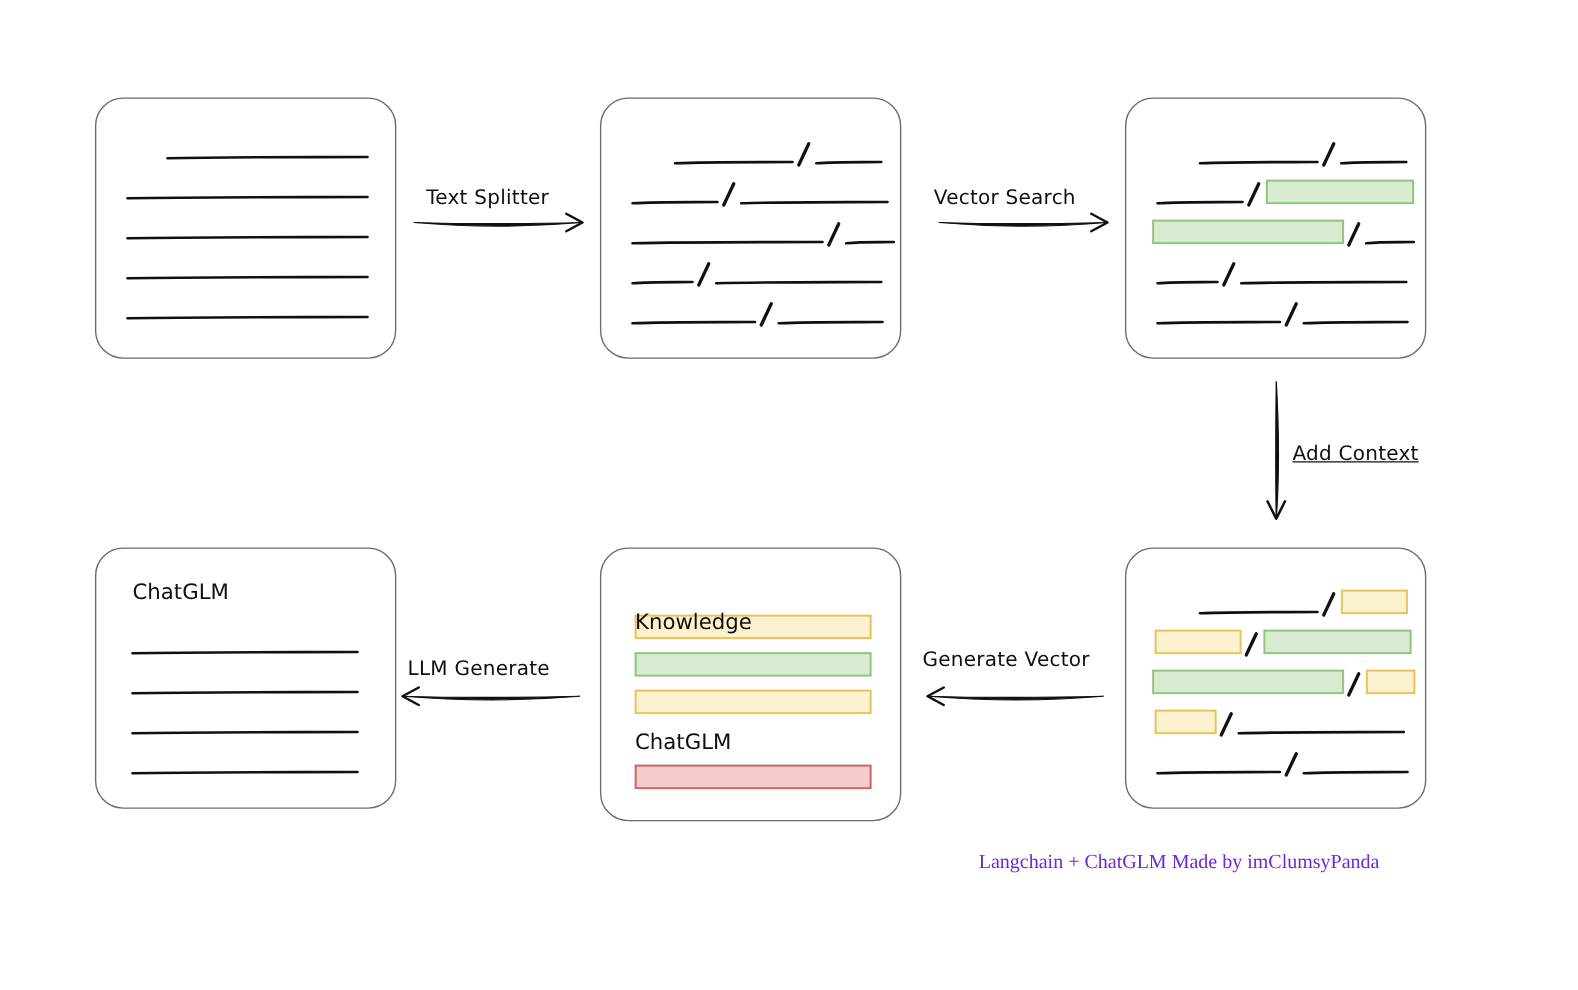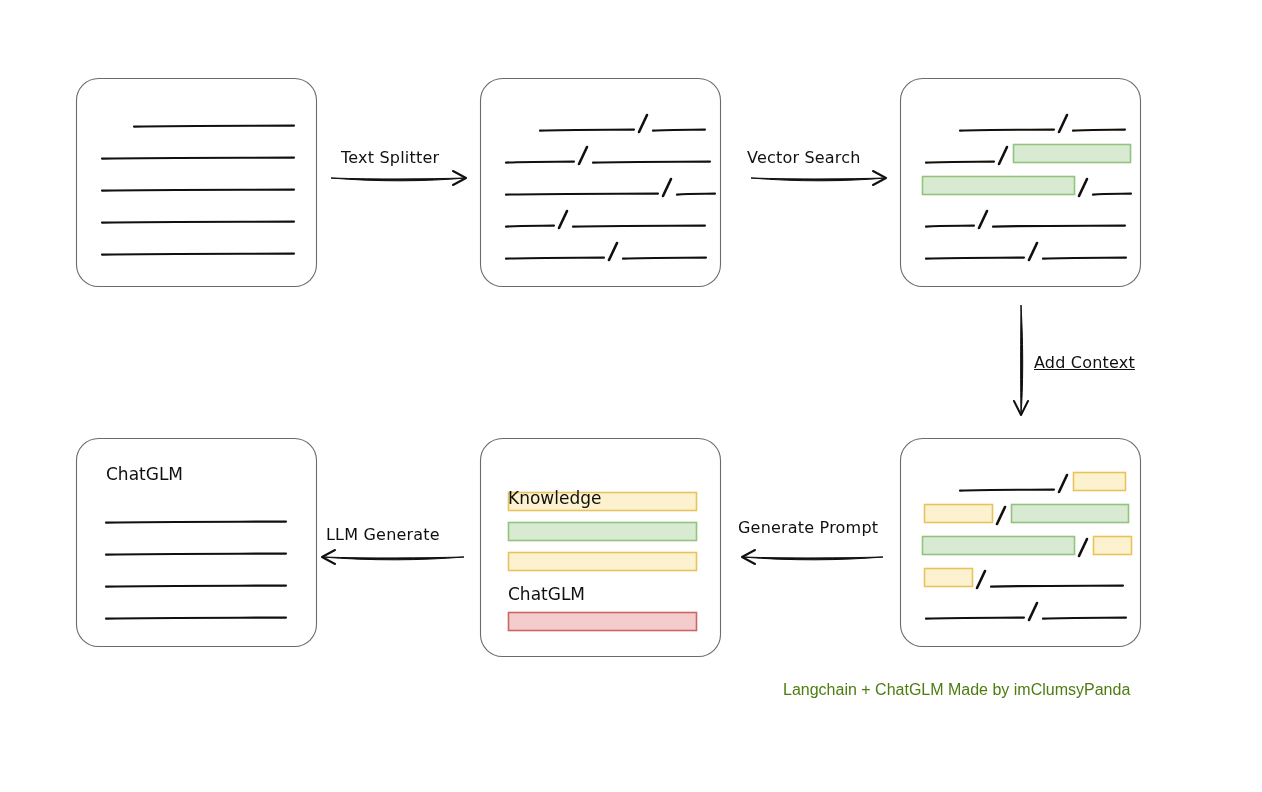--- a/index.html
+++ b/index.html
@@ -37,23 +37,23 @@
   }
   .box-label {
     position: absolute;
     font-family: "DejaVu Sans", sans-serif;
     font-size: 17px;
     color: #11100e;
     white-space: nowrap;
   }
   .footer-note {
     position: absolute;
-    font-family: Liberation Sans, sans-serif;
+    font-family: Liberation Serif, serif;
     font-size: 16px;
-    color: #4d7c0f;
+    color: #6d28d9;
     white-space: nowrap;
   }
 </style>
 </head>
 <body>
 
 <div id="canvas">
   <svg class="diagram-svg" id="diagram-svg" viewBox="0 0 1262 792">
       <g>
         <rect x="76.5" y="78.5" width="240" height="208" rx="22" ry="22" fill="#ffffff" stroke="#6b6b6b" stroke-width="1.1"></rect>
@@ -172,19 +172,19 @@
         <path d="M 742 557 L 755 550 M 742 557 L 755 564" fill="none" stroke="#11100e" stroke-width="2" stroke-linecap="round"></path>
       </g>
       <g>
         <path d="M 322 557 C 371.7 561, 421.4 560.5, 464 557 C 421.4 558, 371.7 558.5, 322 557 Z" fill="#11100e" stroke="#11100e" stroke-width="1"></path>
         <path d="M 322 557 L 335 550 M 322 557 L 335 564" fill="none" stroke="#11100e" stroke-width="2" stroke-linecap="round"></path>
       </g>
     </svg>
 <div class="arrow-label" style="left: 341px; top: 148px;">Text Splitter</div>
     <div class="arrow-label" style="left: 747px; top: 148px;">Vector Search</div>
     <div class="arrow-label" style="left: 1034px; top: 353px; text-decoration: underline;">Add Context</div>
-    <div class="arrow-label" style="left: 738px; top: 518px;">Generate Prompt</div>
+    <div class="arrow-label" style="left: 738px; top: 518px;">Generate Vector</div>
     <div class="arrow-label" style="left: 326px; top: 525px;">LLM Generate</div>
     <div class="box-label" style="left: 106px; top: 464px;">ChatGLM</div>
     <div class="box-label" style="left: 508px; top: 464px; margin-top: 24px;">Knowledge</div>
     <div class="box-label" style="left: 508px; top: 584px;">ChatGLM</div>
     <div class="footer-note" style="left: 783px; top: 681px;">Langchain + ChatGLM Made by imClumsyPanda</div>
   </div>
 
 </body></html>

